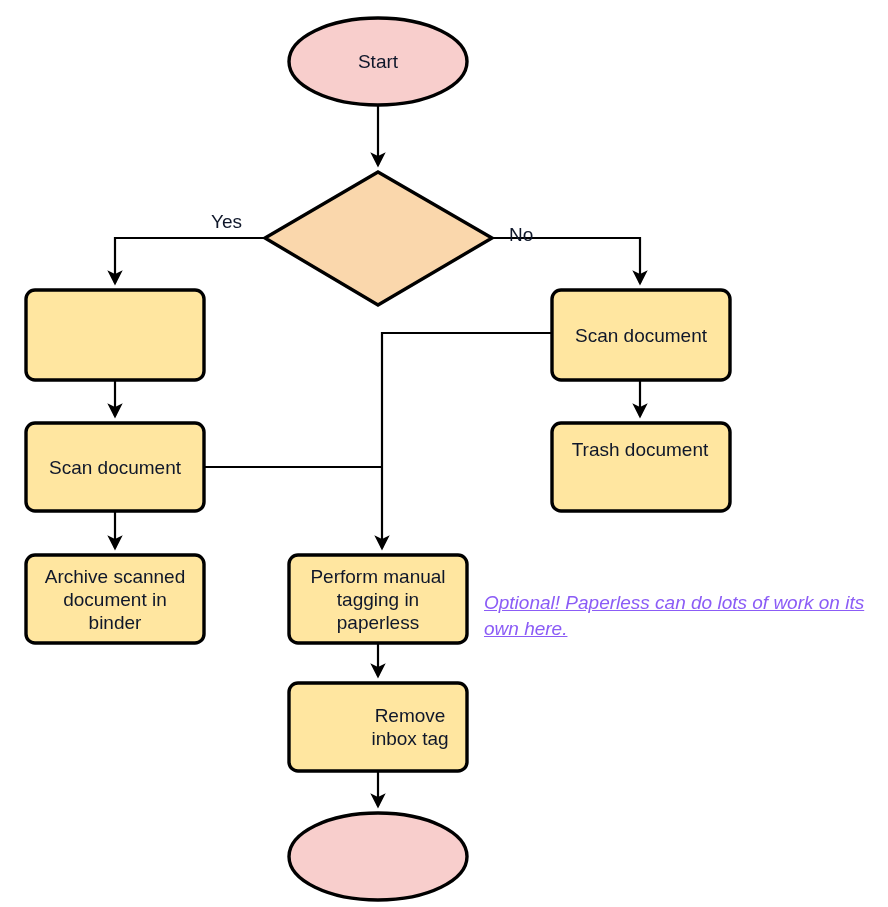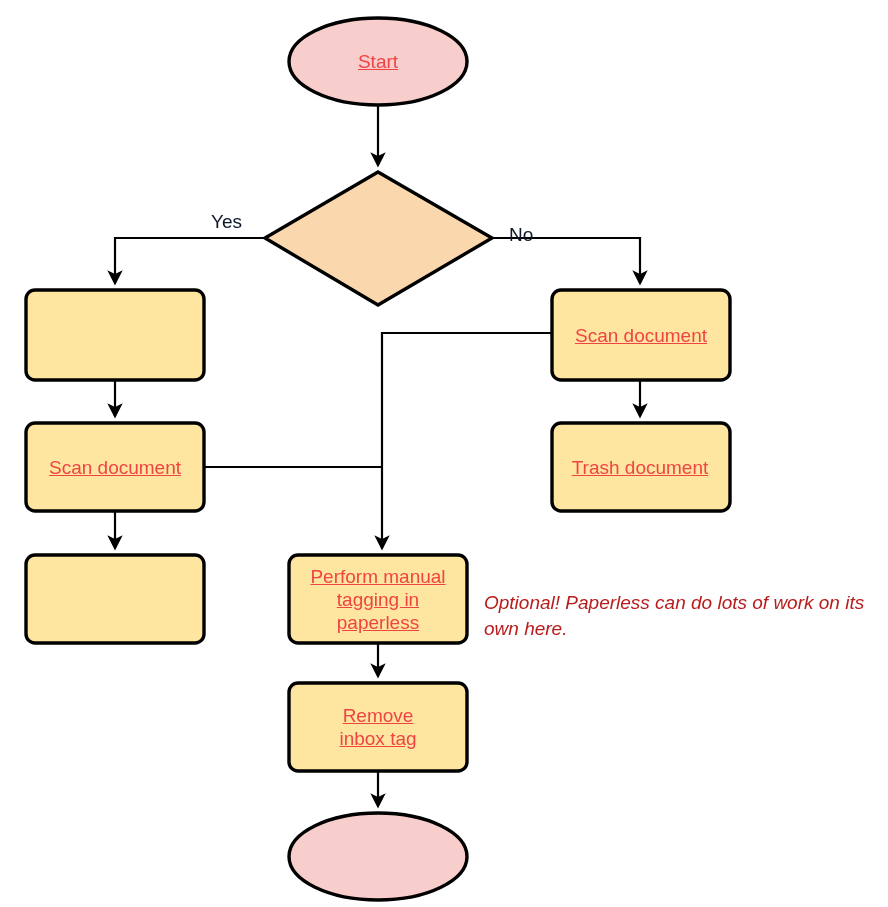--- a/index.html
+++ b/index.html
@@ -27,39 +27,39 @@
     height: 907px;
   }
   .node-label {
     position: absolute;
     display: flex;
     align-items: center;
     justify-content: center;
     text-align: center;
     font-size: 19px;
     line-height: 23px;
-    color: #ef4444;
+    color: #0f172a;
     white-space: pre-line;
     pointer-events: none;
-    text-decoration: underline;
   }
   .edge-label {
     position: absolute;
     font-size: 19px;
     line-height: 22px;
     color: #0f172a;
     white-space: nowrap;
   }
   .annotation {
     position: absolute;
     font-size: 19px;
     line-height: 26px;
     font-style: italic;
-    color: #b91c1c;
+    color: #8b5cf6;
     width: 404px;
+    text-decoration: underline;
   }
 </style>
 </head>
 <body>
 
 <div id="flowchart-canvas">
 
   <svg id="flow-svg" viewBox="0 0 888 907">
     <defs>
       <marker id="arrowhead" viewBox="0 0 12 12" refX="10" refY="6" markerWidth="7" markerHeight="7" orient="auto-start-reverse">
@@ -113,30 +113,33 @@
       <ellipse cx="378" cy="856.5" rx="89" ry="43.5" fill="#f8cecc" stroke="#000000" stroke-width="3.4"></ellipse>
     </g>
   </svg>
 
   <div class="node-label" style="left:289px; top:18px; width:178px; height:87px;">Start</div>
 
 
 
   <div class="node-label" style="left:26px; top:423px; width:178px; height:88px;">Scan document</div>
 
+  <div class="node-label" style="left:26px; top:555px; width:178px; height:88px;">Archive scanned
+document in
+binder</div>
 
   <div class="node-label" style="left:552px; top:290px; width:178px; height:90px;">Scan document</div>
 
-  <div class="node-label" style="left:552px; top:423px; width:176px; height:88px;">Trash document</div>
+  <div class="node-label" style="left:552px; top:405px; width:176px; height:88px;">Trash document</div>
 
   <div class="node-label" style="left:289px; top:555px; width:178px; height:88px;">Perform manual
 tagging in
 paperless</div>
 
-  <div class="node-label" style="left:289px; top:683px; width:178px; height:88px;">Remove
+  <div class="node-label" style="left:289px; top:683px; width:178px; height:88px;padding-left:32px;">Remove
 inbox tag</div>
 
 
   <div class="edge-label" style="left:211px; top:211px;">Yes</div>
 
   <div class="edge-label" style="left:509px; top:224px;">No</div>
 
   <div class="annotation" style="left:484px; top:590px;">Optional! Paperless can do lots of work on its own here.</div>
 
 </div>

